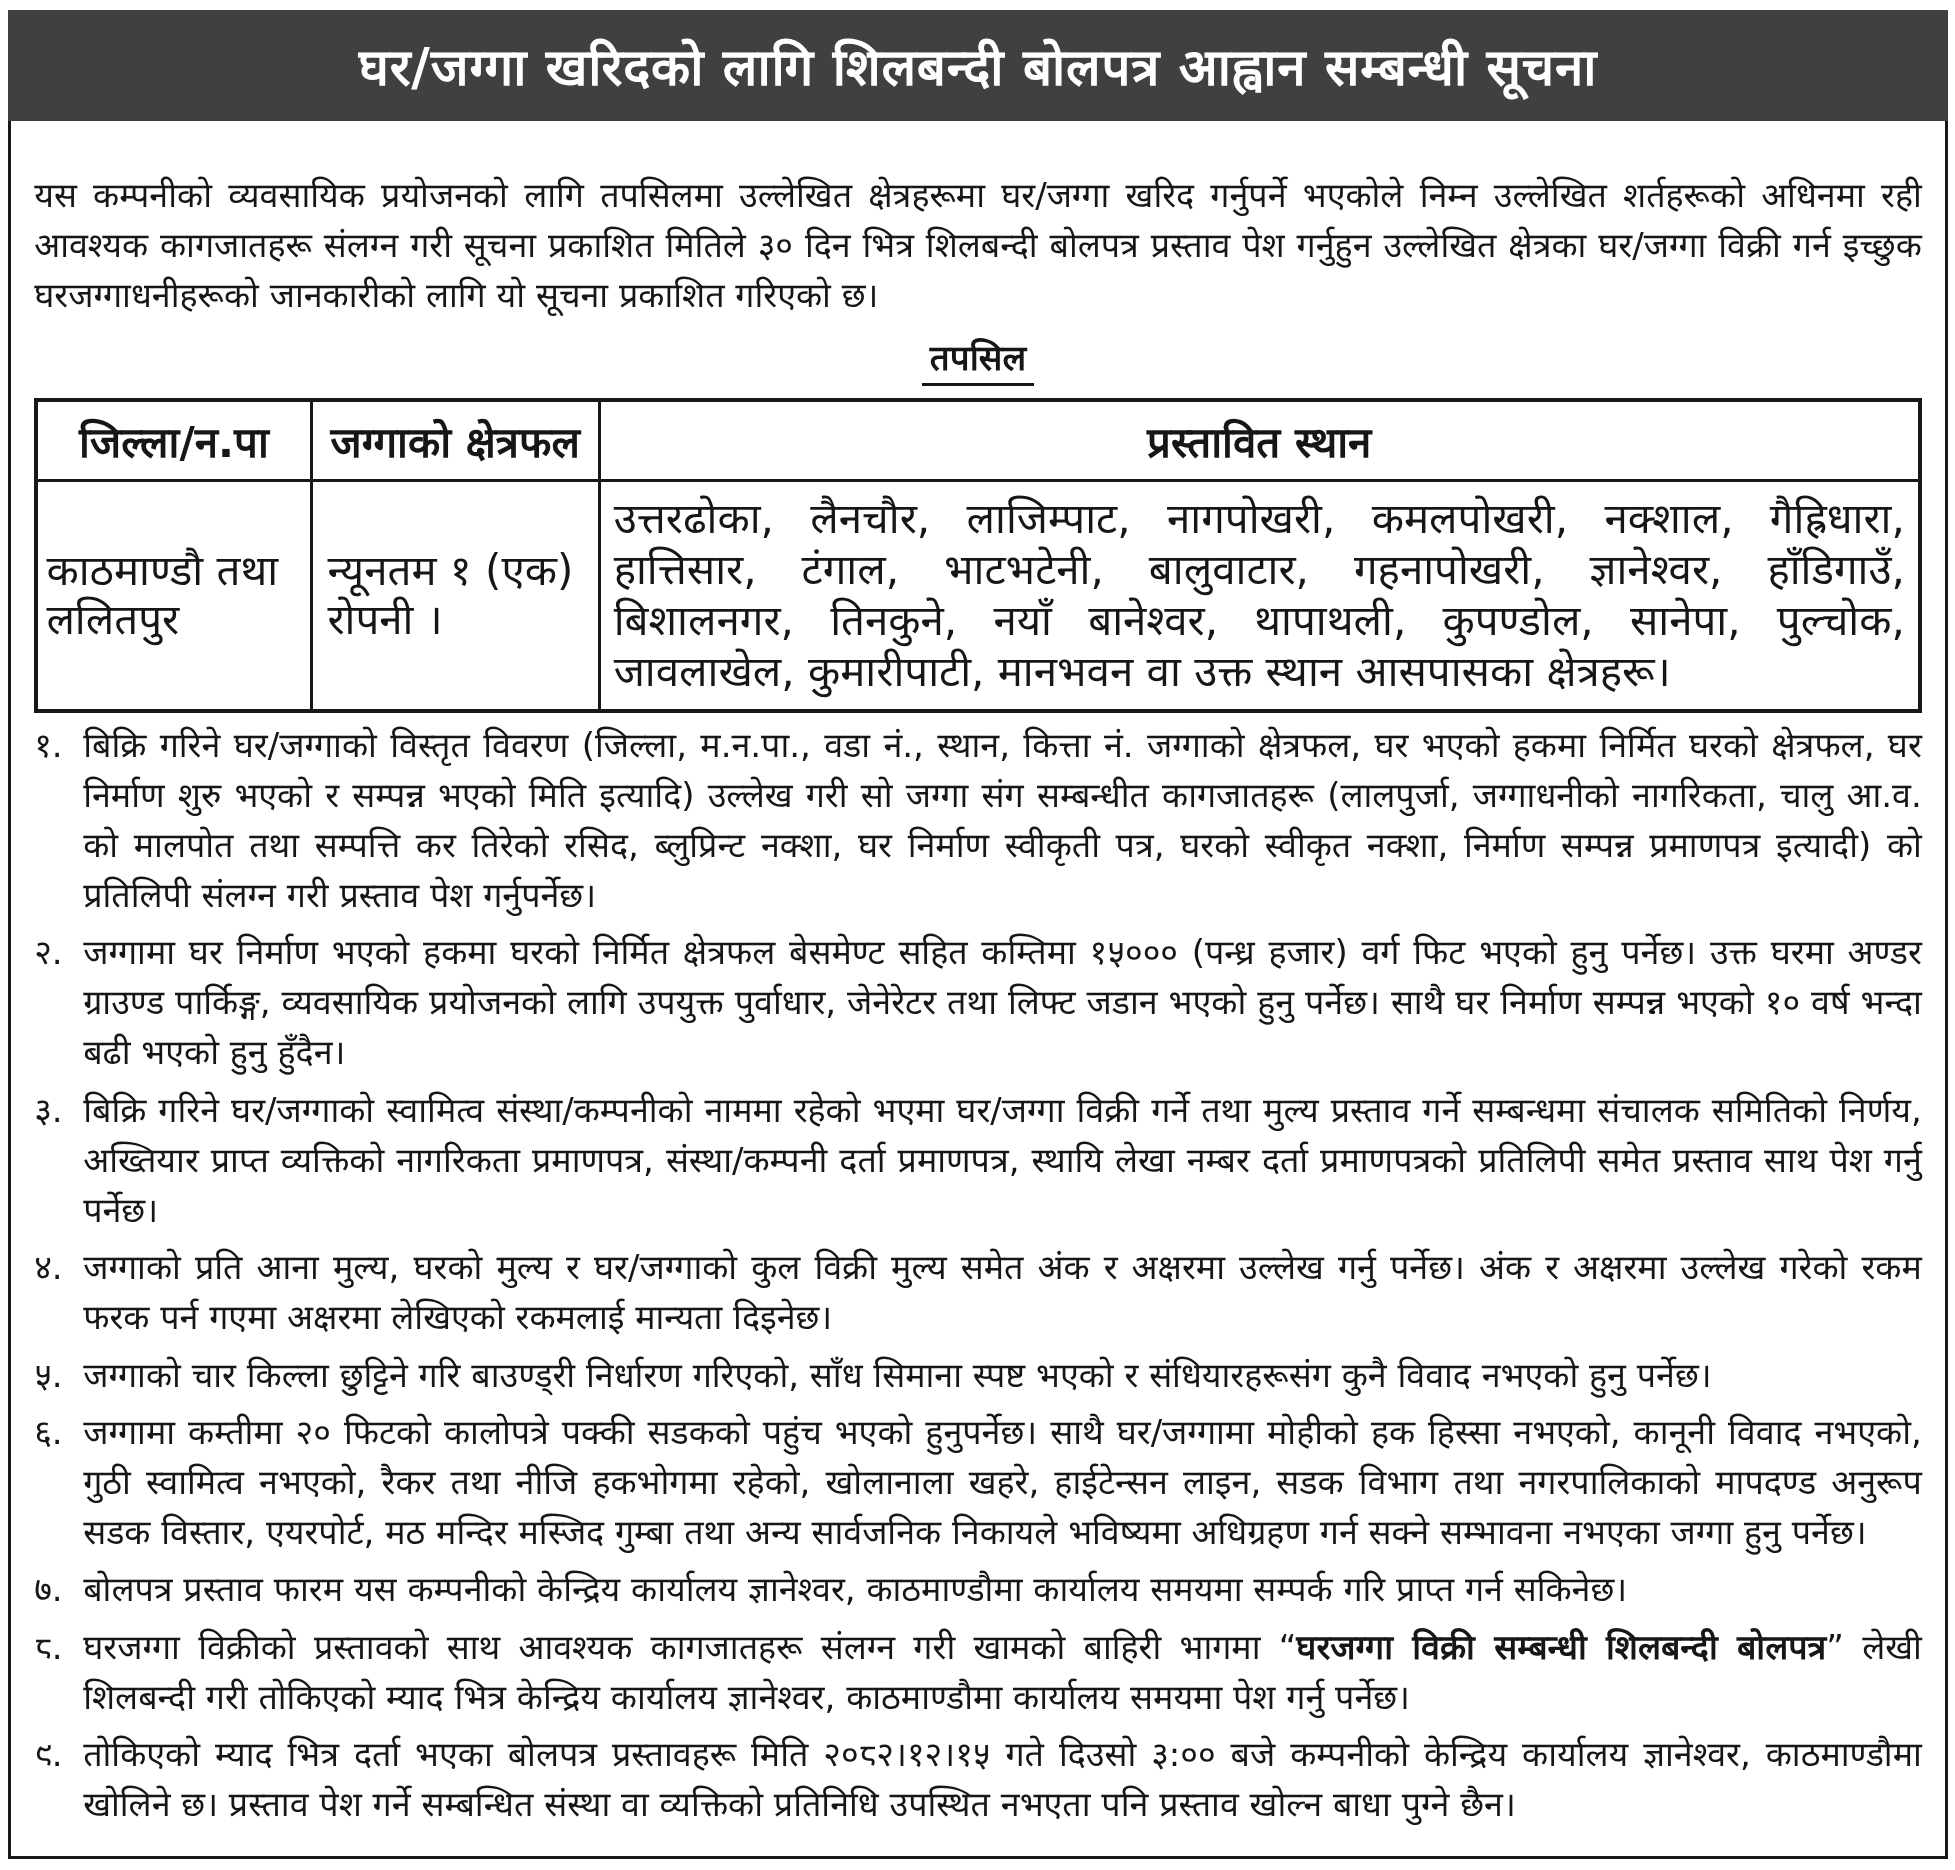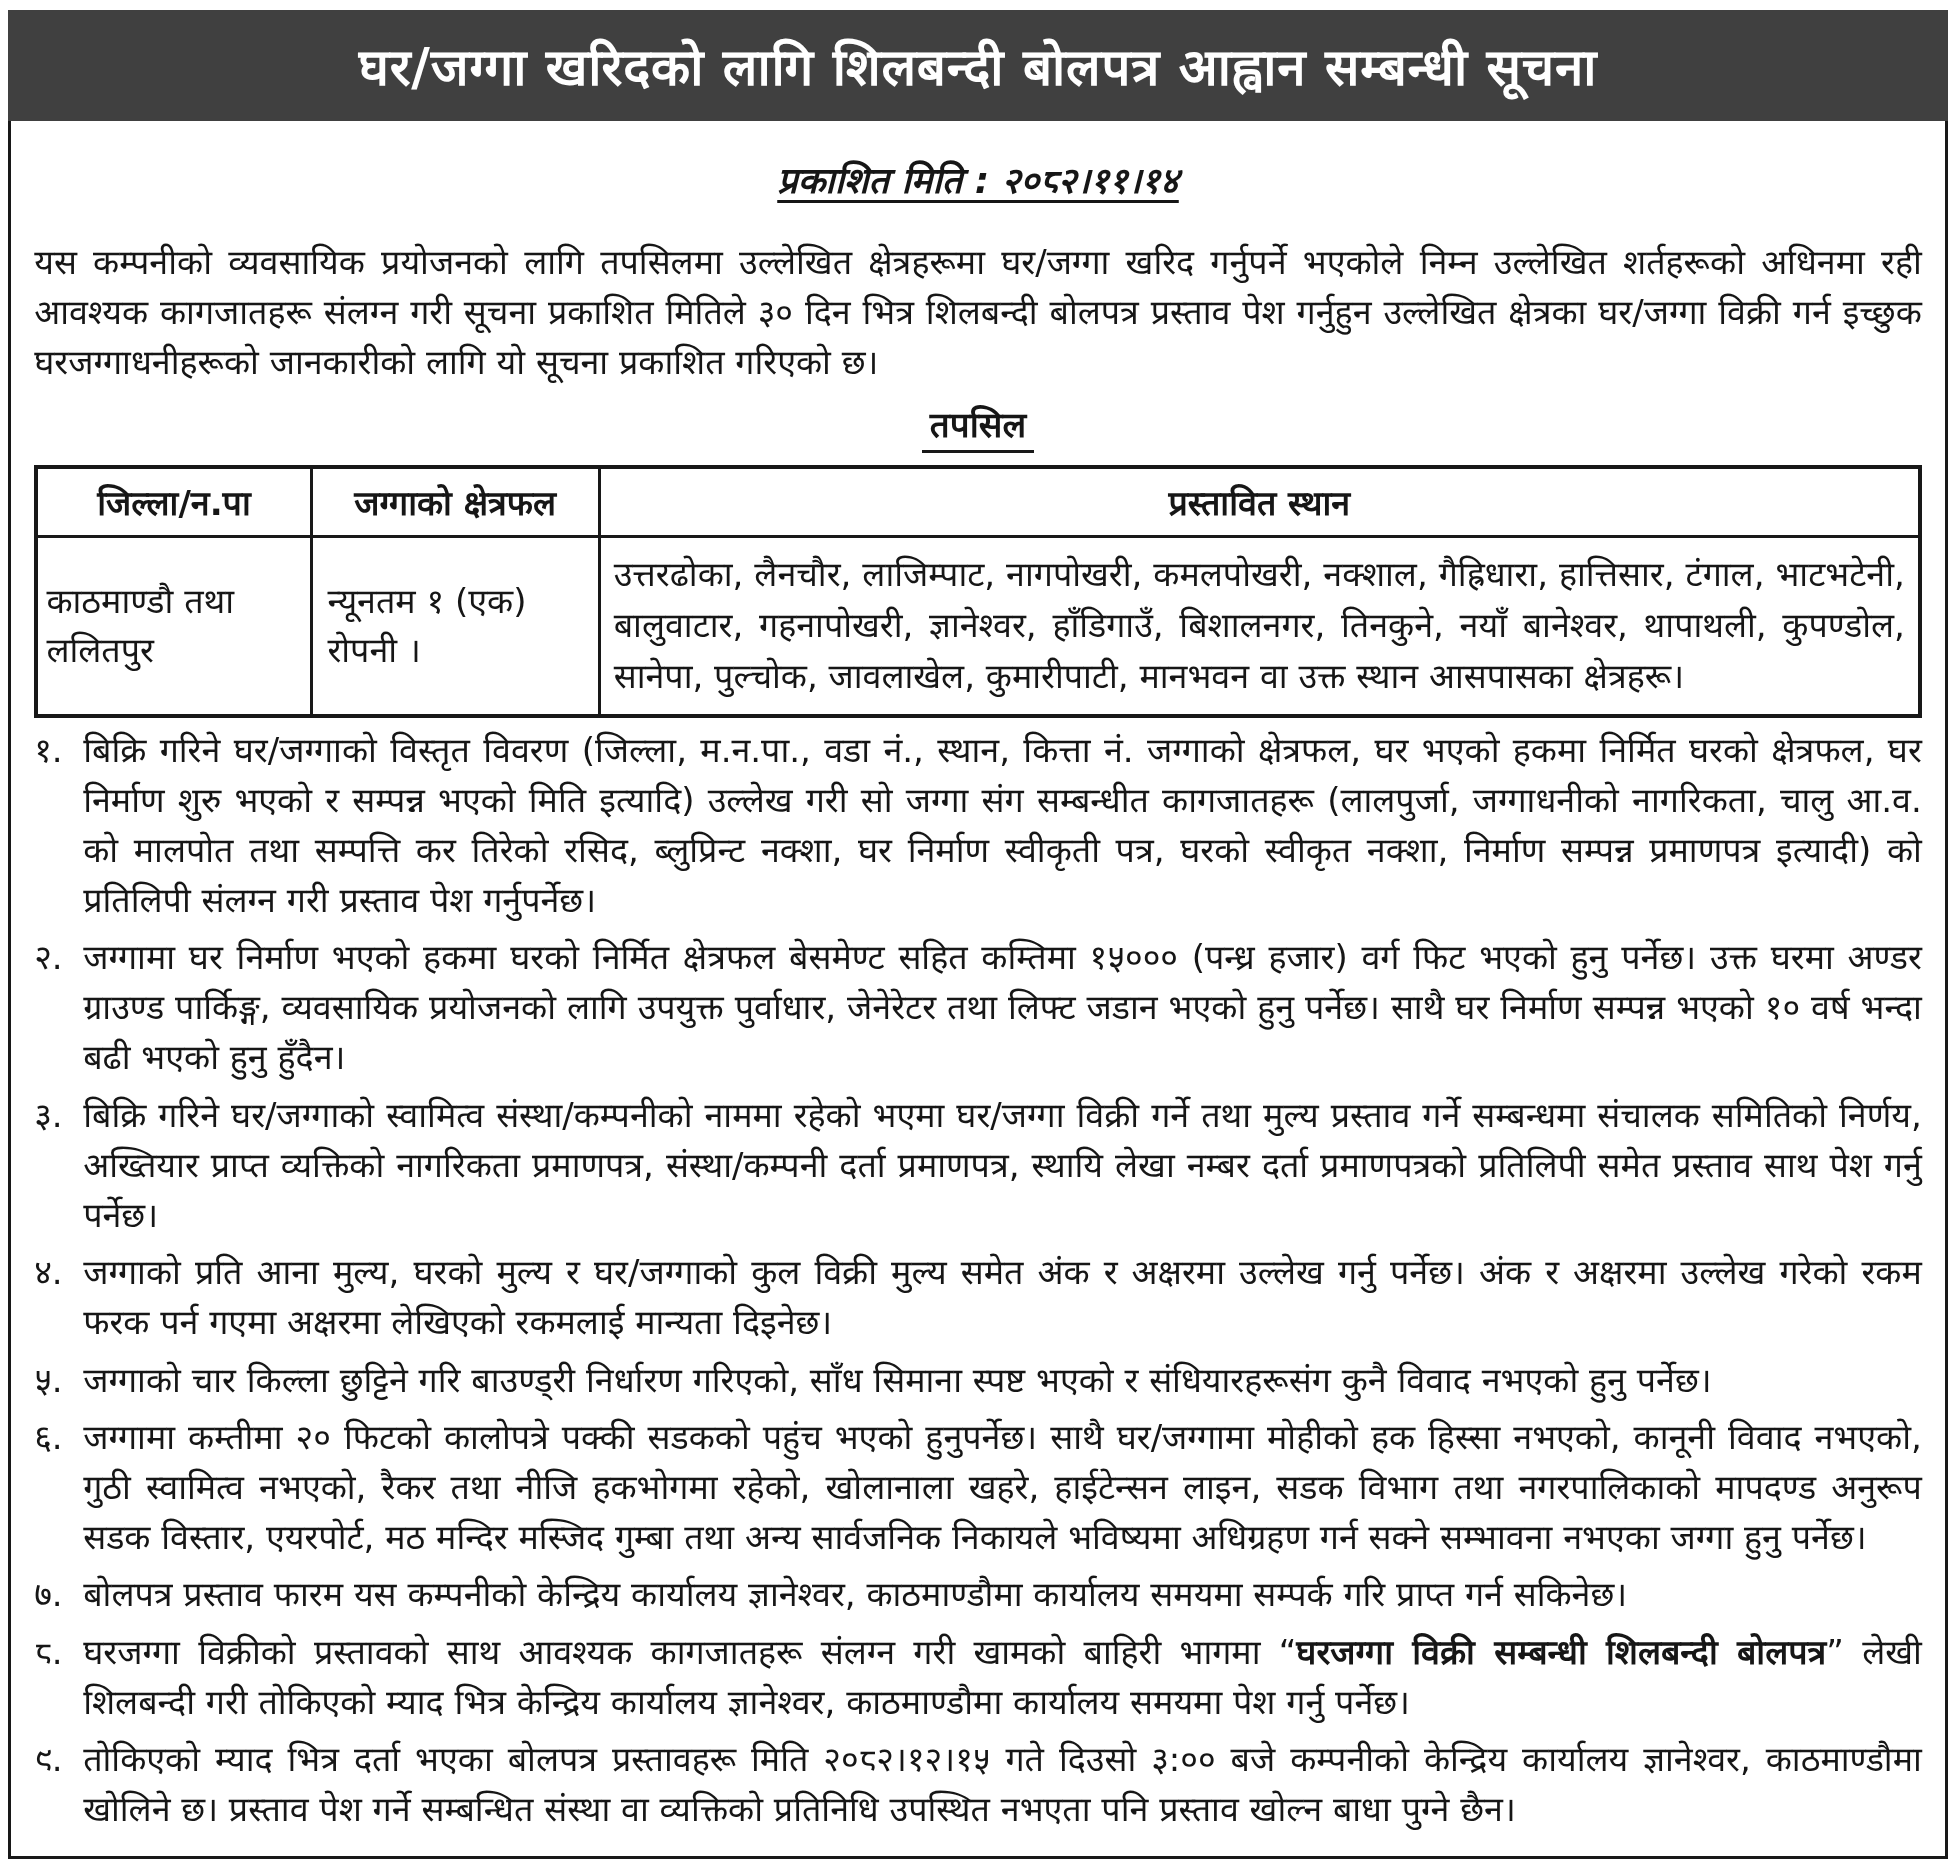--- a/index.html
+++ b/index.html
@@ -67,21 +67,21 @@
   }
   
   table.places-table {
     width:100%;
     border-collapse:collapse;
     margin-top:11.5px;
     border:4.9px solid #181818;
   }
   table.places-table th, table.places-table td {
     border:3.3px solid #181818;
-    font-size:34px;
+    font-size:42px;
     vertical-align:middle;
   }
   table.places-table th {
     font-weight:bold;
     padding:9.8px 8.2px;
     text-align:center;
   }
   td.cell-district { padding:11.5px 8.2px; line-height:49px; }
   td.cell-area     { text-align:left;  padding:11.5px 4.9px 11.5px 14.7px; line-height:49px; }
   td.cell-locations{ text-align:justify; padding:11.5px 13px; line-height:51px; }
@@ -106,21 +106,20 @@
 <body>
 
 <div class="page">
 
   <div class="title-bar">
     <span>घर/जग्गा खरिदको लागि शिलबन्दी बोलपत्र आह्वान सम्बन्धी सूचना</span>
   </div>
 
   <div class="content">
 
-    <div class="date-line">प्रकाशित मिति : २०८२।११।१४</div>
 
     <p class="intro">यस कम्पनीको व्यवसायिक प्रयोजनको लागि तपसिलमा उल्लेखित क्षेत्रहरूमा घर/जग्गा खरिद गर्नुपर्ने भएकोले निम्न उल्लेखित शर्तहरूको अधिनमा रही आवश्यक कागजातहरू संलग्न गरी सूचना प्रकाशित मितिले ३० दिन भित्र शिलबन्दी बोलपत्र प्रस्ताव पेश गर्नुहुन उल्लेखित क्षेत्रका घर/जग्गा विक्री गर्न इच्छुक घरजग्गाधनीहरूको जानकारीको लागि यो सूचना प्रकाशित गरिएको छ।</p>
 
     <div class="tapsil-line">
       <span class="tapsil-word">तपसिल</span>
     </div>
 
 
     <table class="places-table">
       <colgroup>

